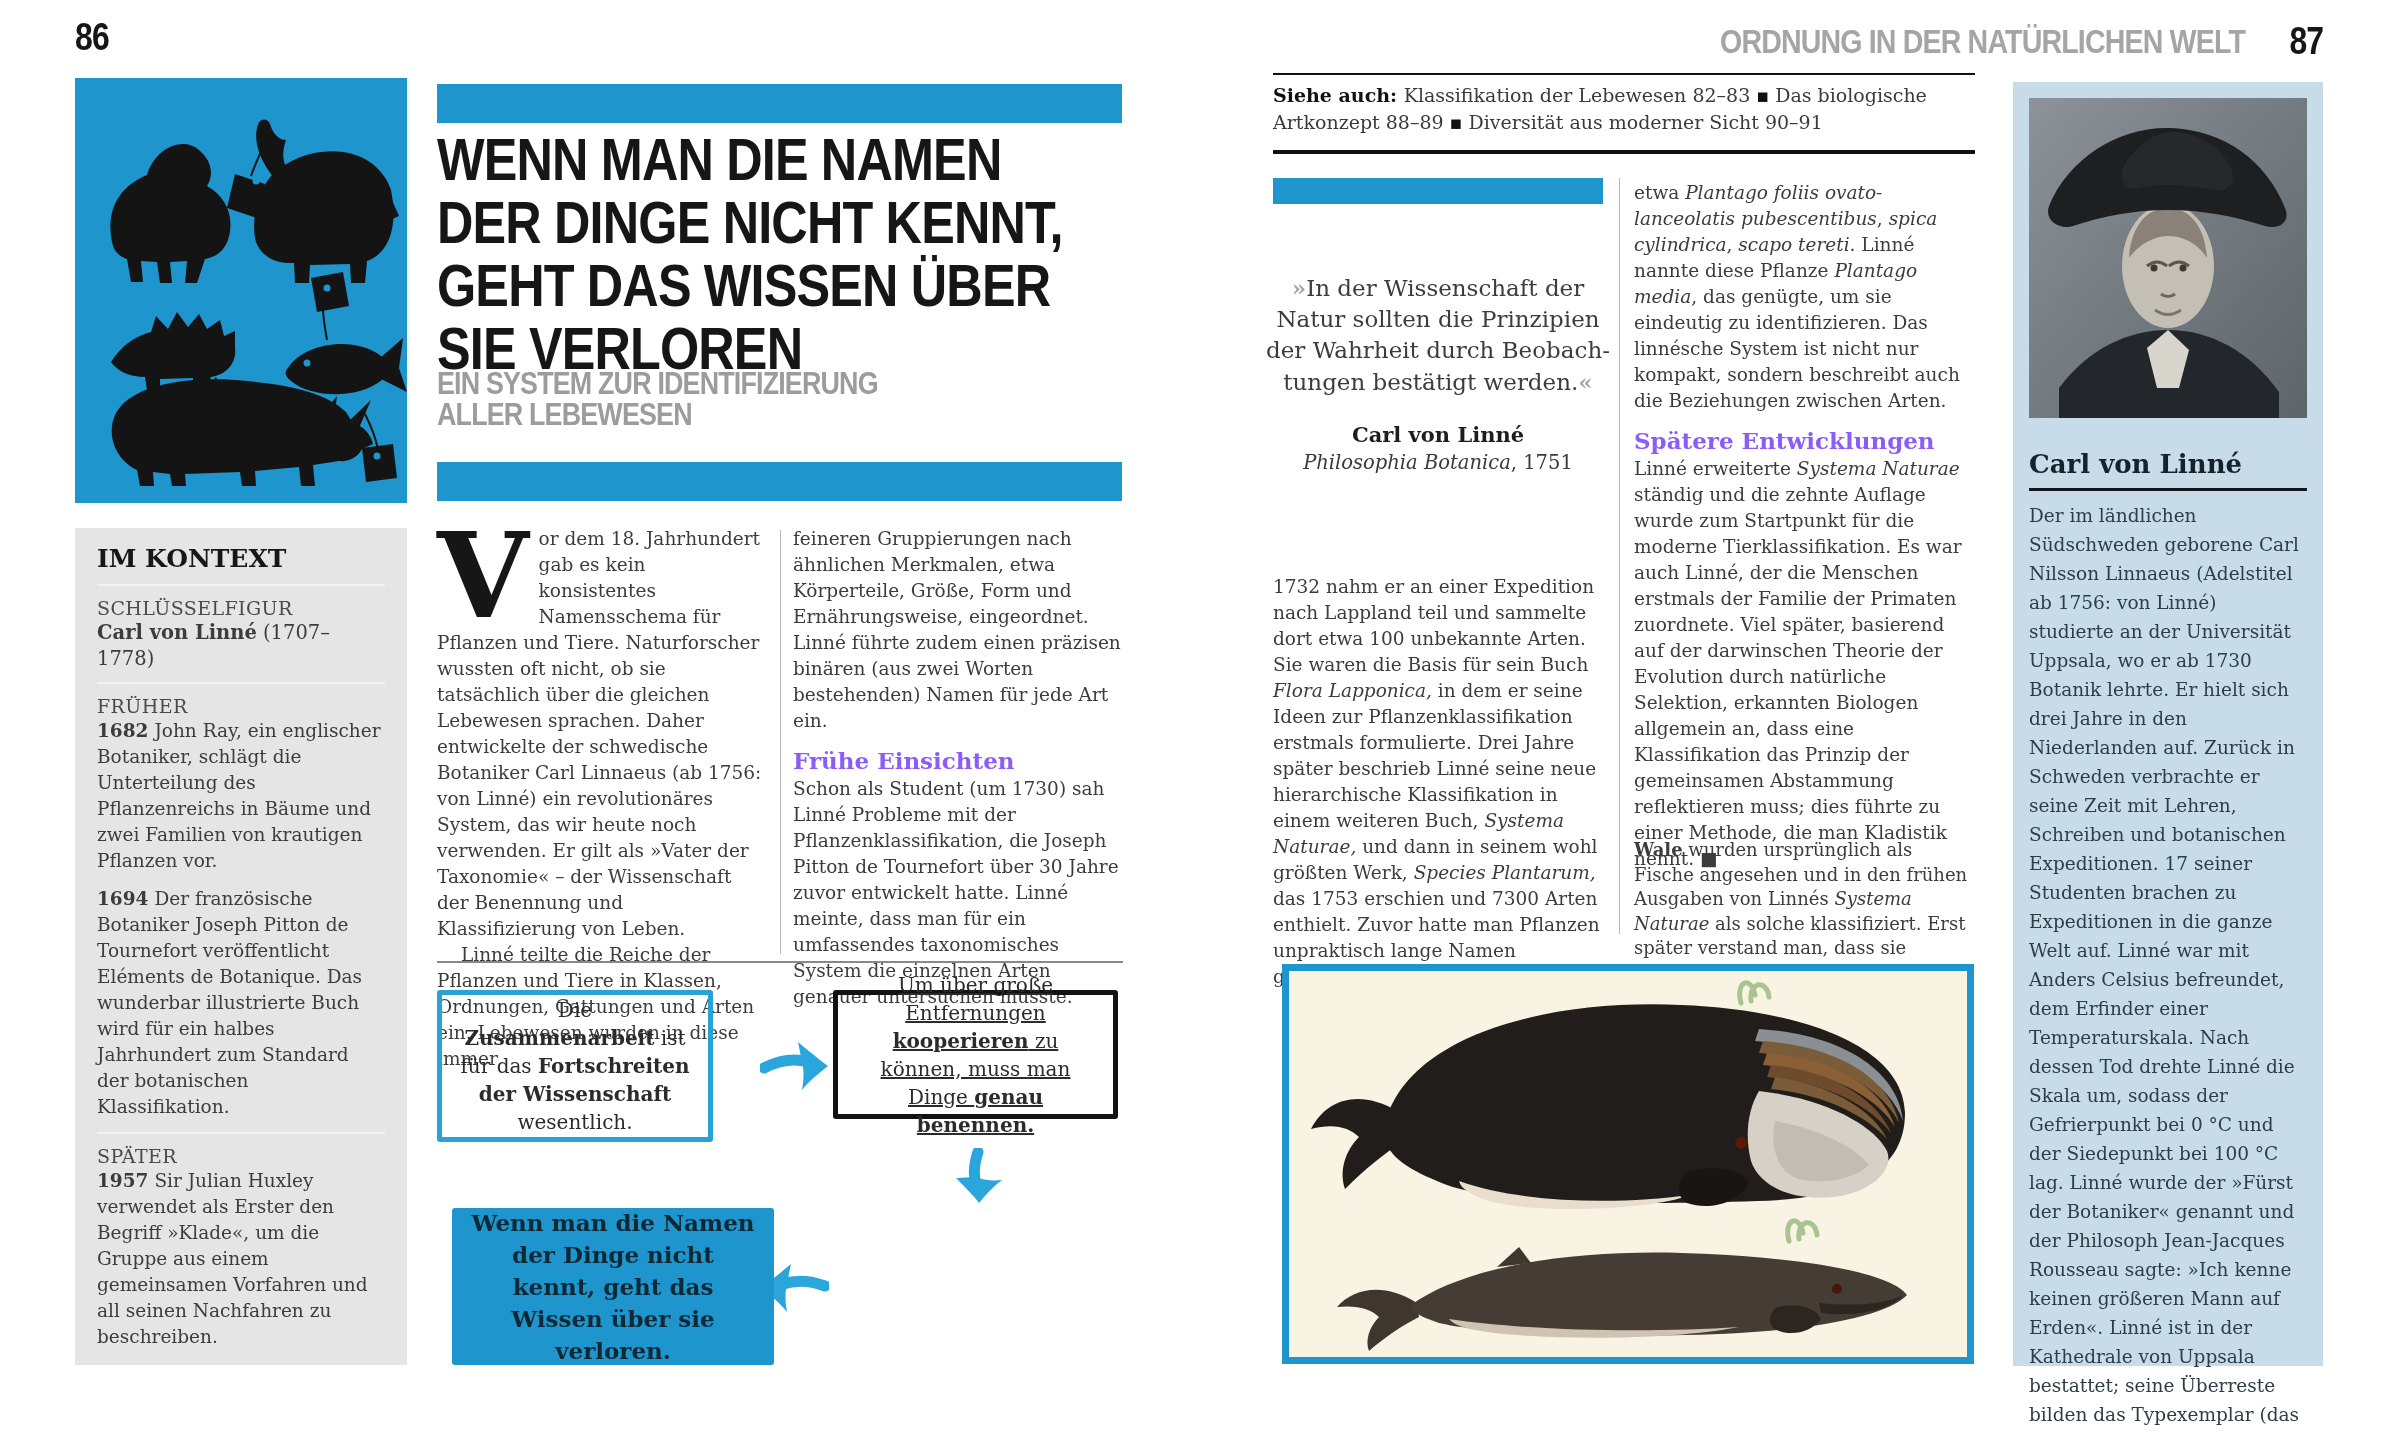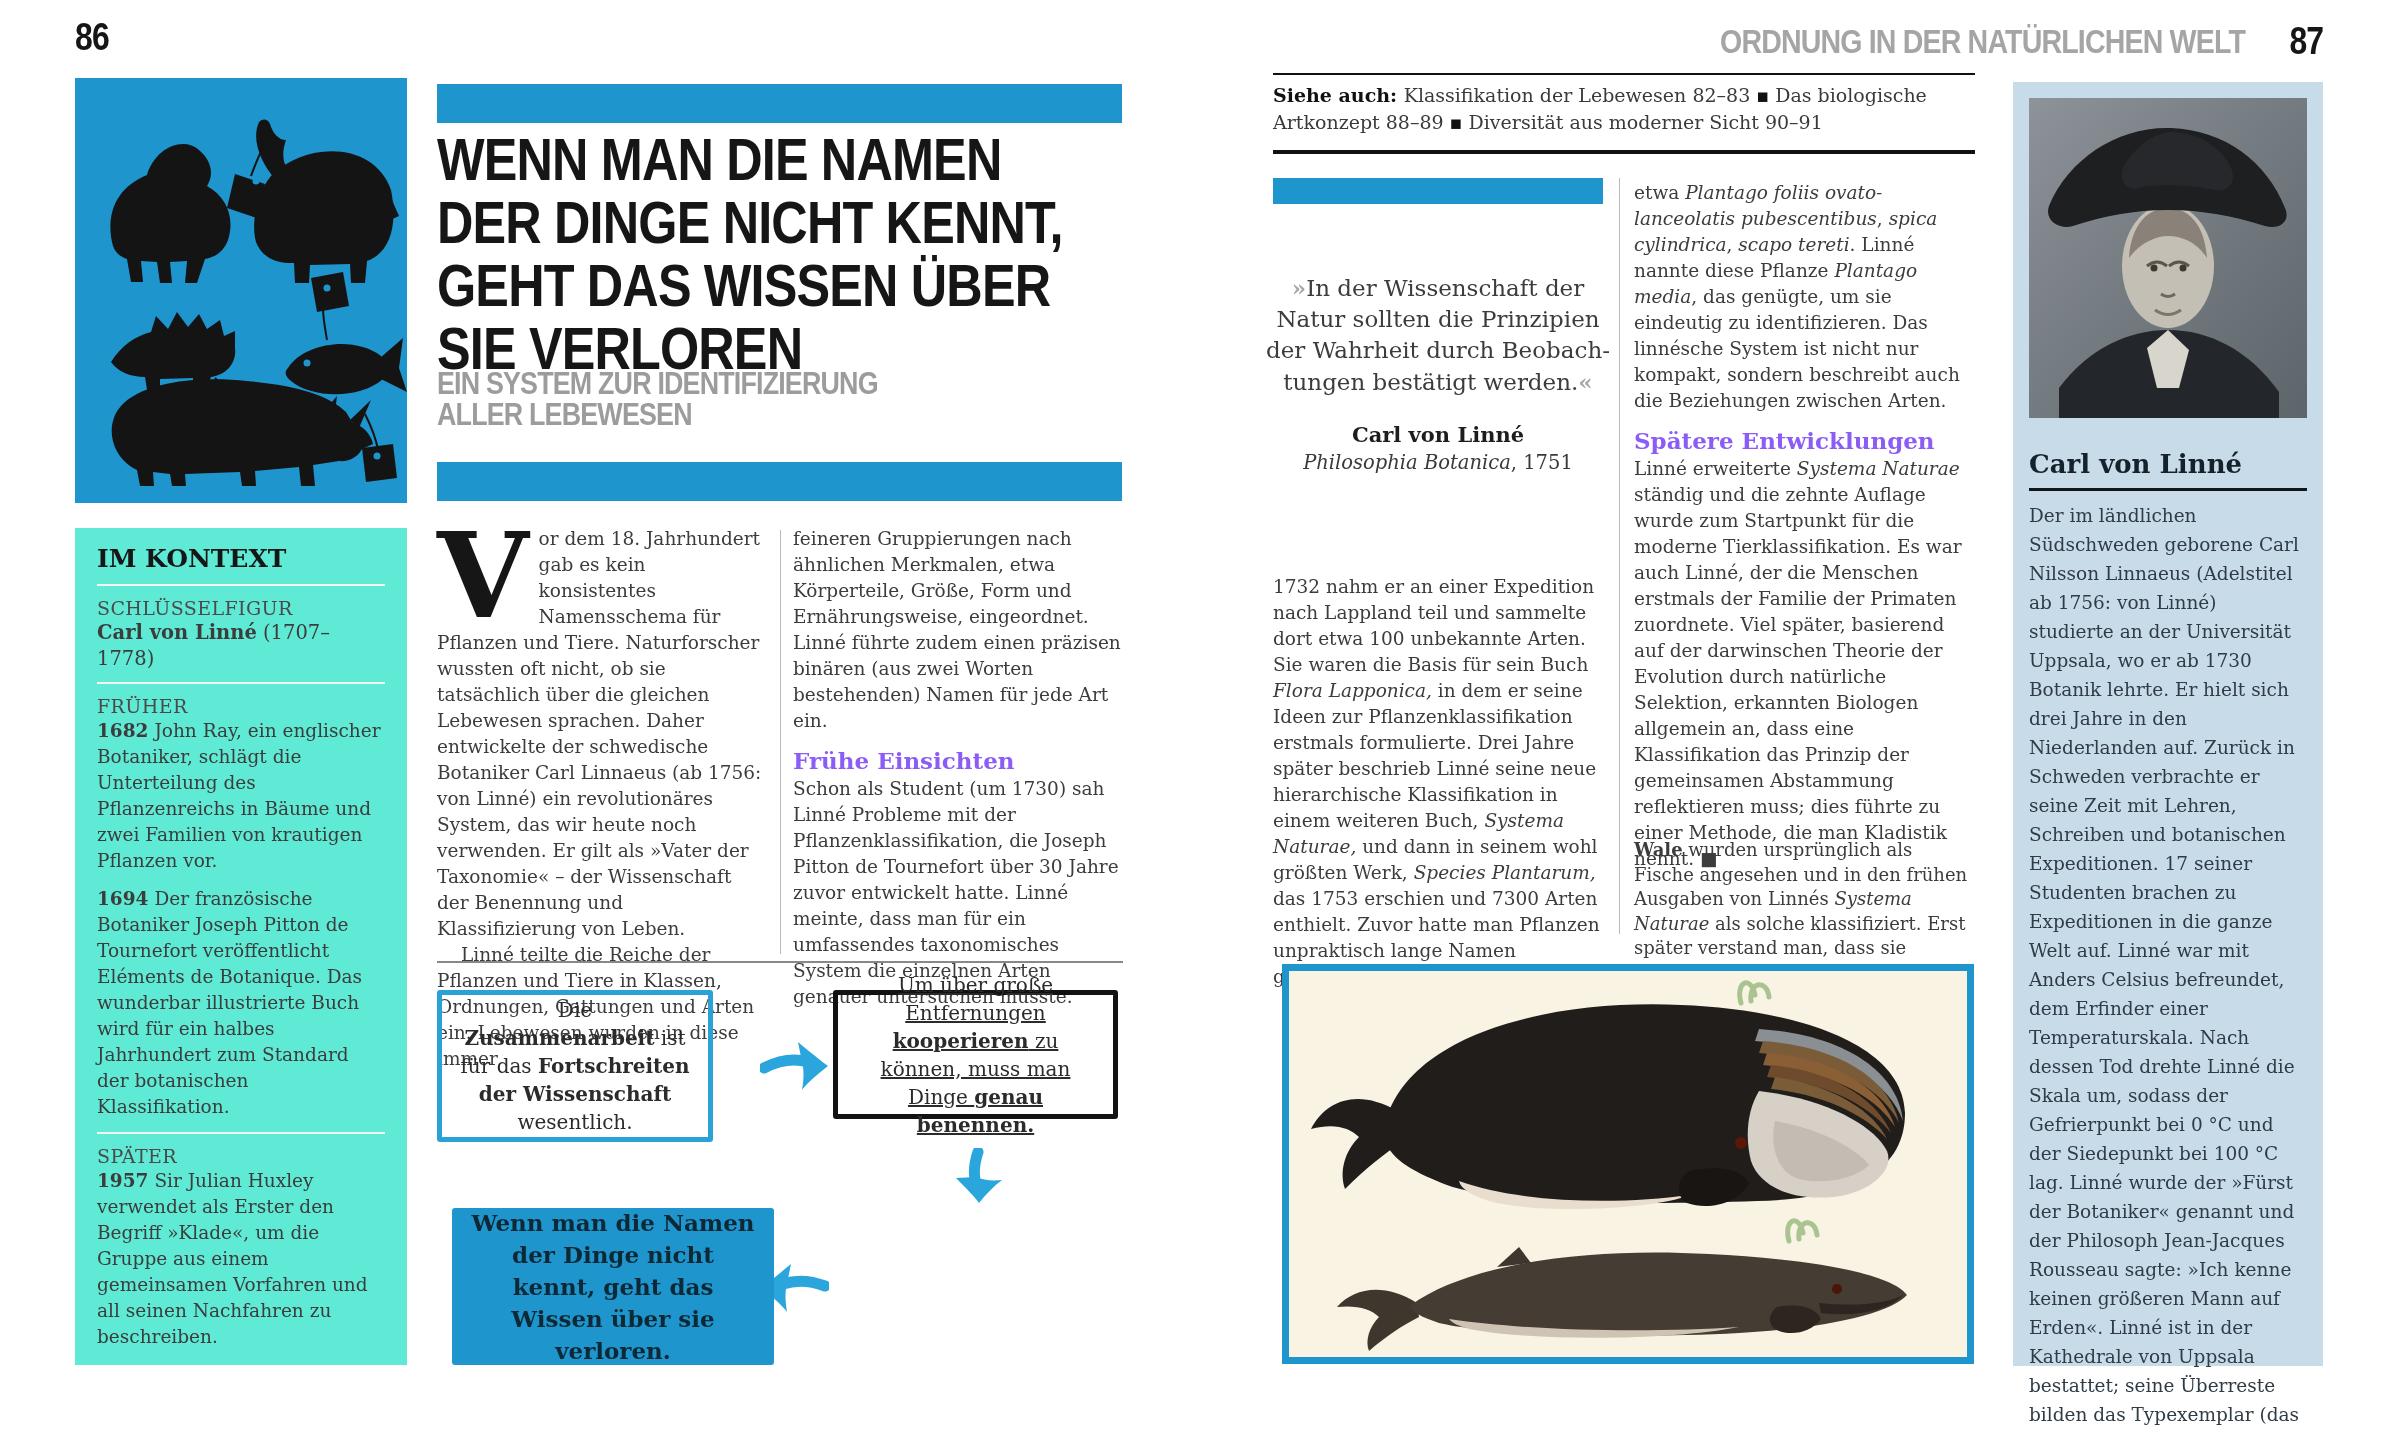--- a/index.html
+++ b/index.html
@@ -89,21 +89,21 @@
 
         <g>
           <path d="M290,336 C296,348 301,360 303,372" fill="none" stroke="#141414" stroke-width="2"></path>
           <path d="M287,370 l31,-4 4,34 -31,4 z"></path>
           <circle cx="302" cy="378" r="3.5" fill="#1e95cd"></circle>
         </g>
       </g>
     </svg>
   </div>
 
-  <div class="abs" style="left:75px; top:528px; width:332px; height:837px; background:#5eead4; padding:16px 22px; overflow:hidden;">
+  <div class="abs" style="left:75px; top:528px; width:332px; height:837px; background:#e5e5e5; padding:16px 22px; overflow:hidden;">
     <div style="font-size:25px; font-weight:bold; color:#161616; line-height:30px;">IM KONTEXT</div>
     <div class="ctx-rule"></div>
     <div class="ctx-label">SCHLÜSSELFIGUR</div>
     <div class="ctx-entry" style="margin-bottom:0; font-size:19.5px;"><span style="font-weight: bold;">Carl von Linné</span><span> (1707–1778)</span></div>
     <div class="ctx-rule"></div>
     <div class="ctx-label">FRÜHER</div>
     <div class="ctx-entry"><span style="font-weight: bold;">1682</span><span> John Ray, ein englischer Botaniker, schlägt die Unterteilung des Pflanzenreichs in Bäume und zwei Familien von krautigen Pflanzen vor.</span></div>
     <div class="ctx-entry"><span style="font-weight: bold;">1694</span><span> Der französische Botaniker Joseph Pitton de Tournefort veröffentlicht </span><span style="">Eléments de Botanique</span><span>. Das wunderbar illustrierte Buch wird für ein halbes Jahrhundert zum Standard der botanischen Klassifikation.</span></div>
     <div class="ctx-rule"></div>
     <div class="ctx-label">SPÄTER</div>

